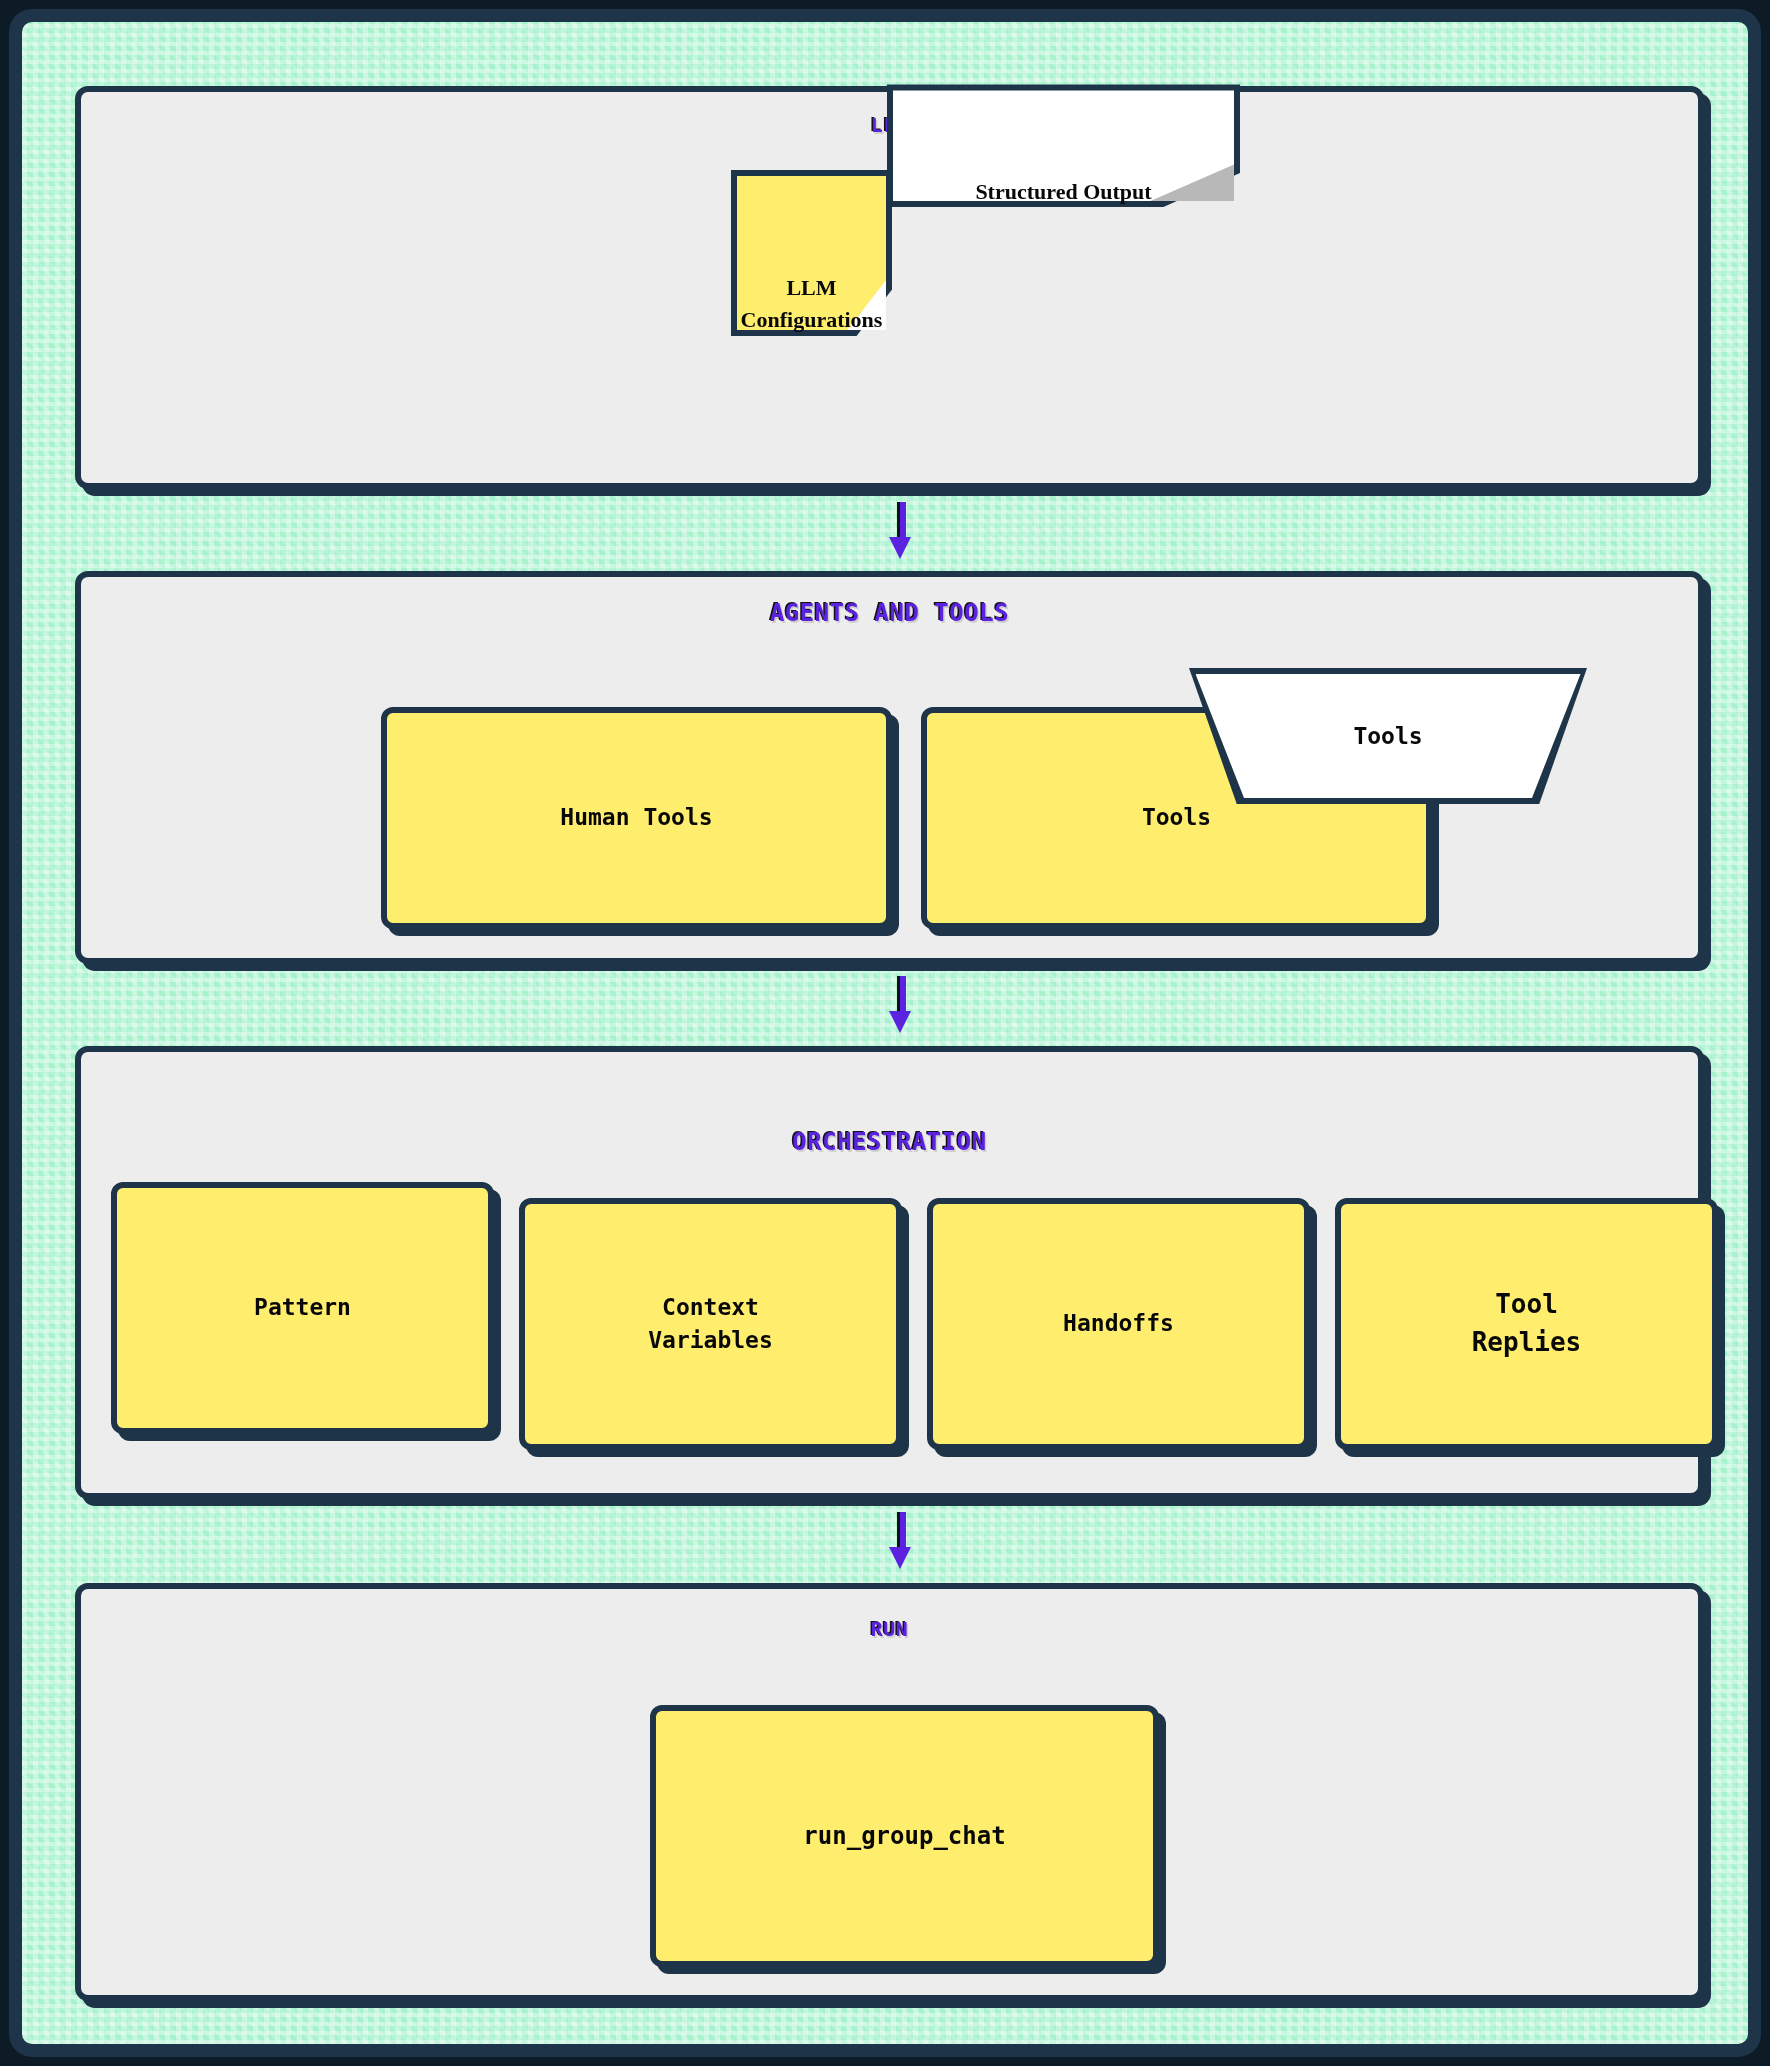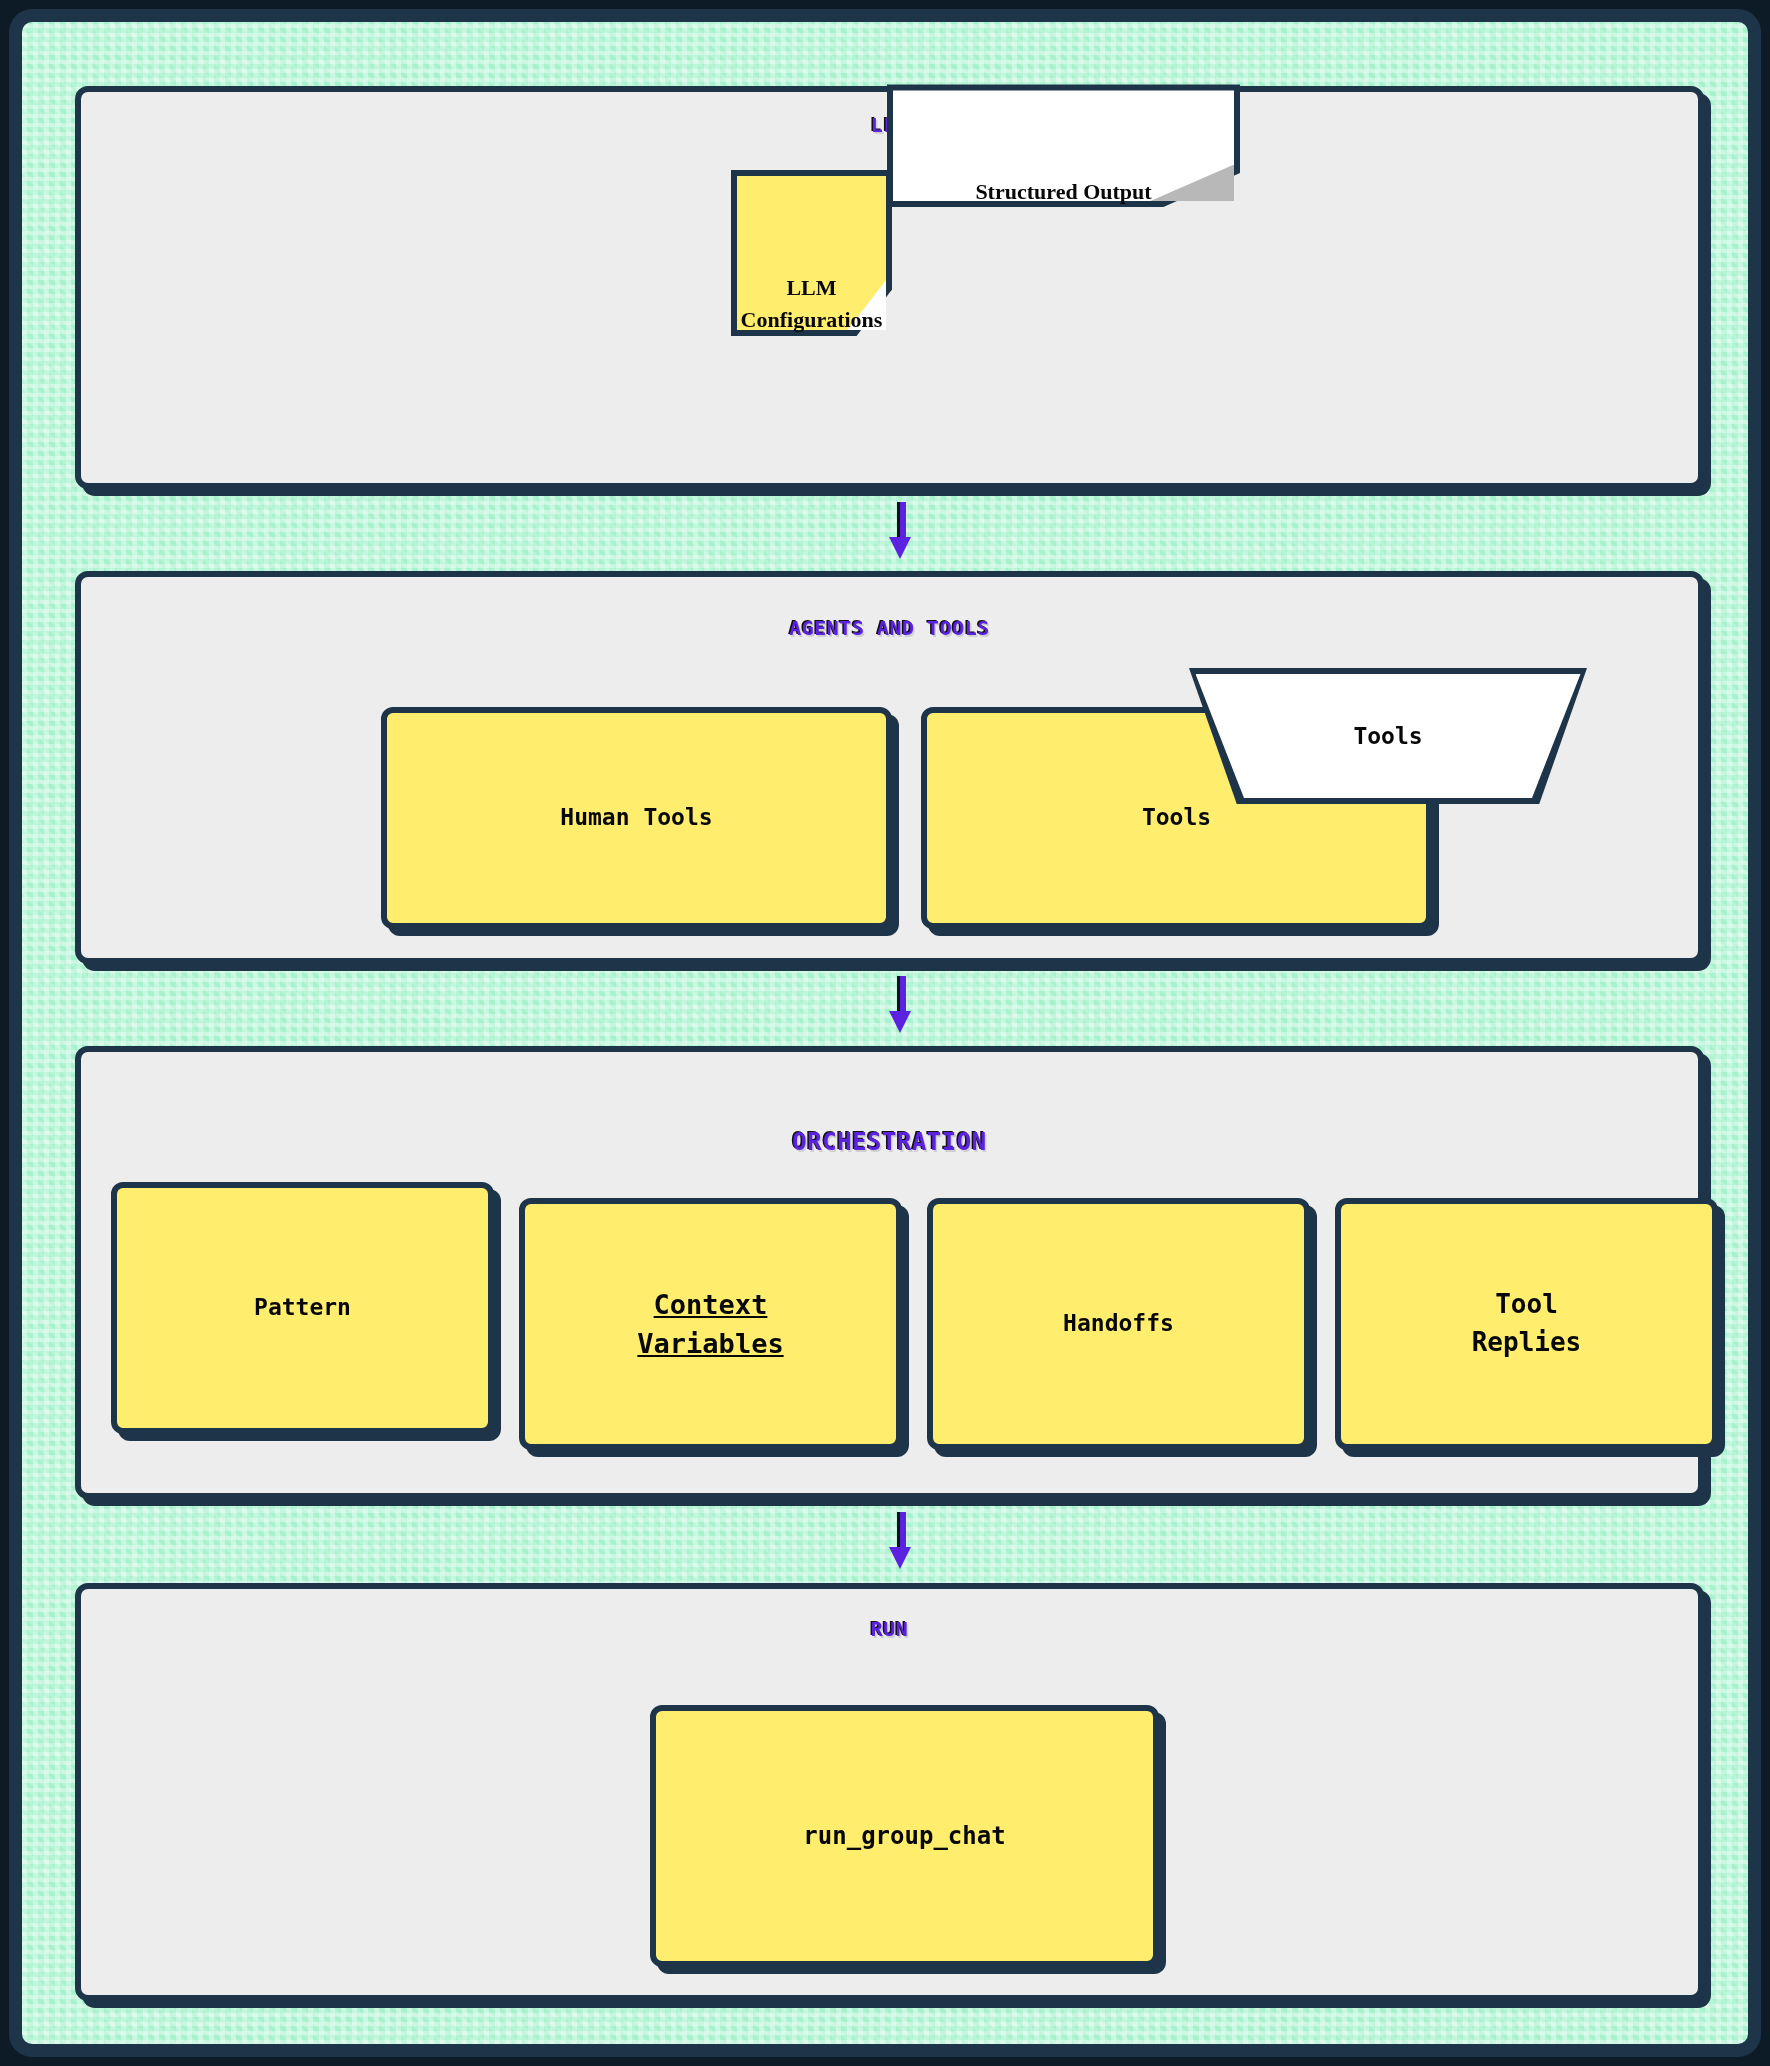--- a/index.html
+++ b/index.html
@@ -210,21 +210,21 @@
           <div class="note-label">Structured Output</div>
         </div>
       </div>
 
       <div class="arrow" style="left:867px; top:480px; height:55px;">
         <div class="shaft" style="height:37px;"></div>
         <div class="head" style="top:35px;"></div>
       </div>
 
       <div class="panel" style="left:53px; top:549px; width:1629px; height:393px;">
-        <div class="panel-title" style="top:39px; font-size:20px;">AGENTS AND TOOLS</div>
+        <div class="panel-title" style="top:22px; font-size:24px;">AGENTS AND TOOLS</div>
 
         <div class="node" style="left:300px; top:130px; width:511px; height:222px; font-size:23px;">
           <span>Human Tools</span>
         </div>
 
         <div class="node" style="left:840px; top:130px; width:511px; height:222px; font-size:23px;">
           <span>Tools</span>
         </div>
 
         <div class="trapezoid" style="left:1108px; top:91px; width:398px; height:136px;">
@@ -239,21 +239,21 @@
         <div class="head" style="top:35px;"></div>
       </div>
 
       <div class="panel" style="left:53px; top:1024px; width:1629px; height:453px;">
         <div class="panel-title" style="top:76px; font-size:24px;">ORCHESTRATION</div>
 
         <div class="node" style="left:30px; top:130px; width:383px; height:252px; font-size:23px;text-align:center;">
           <span>Pattern</span>
         </div>
 
-        <div class="node" style="left:438px; top:146px; width:383px; height:252px; font-size:27px;text-decoration:underline;">
+        <div class="node" style="left:438px; top:146px; width:383px; height:252px; font-size:23px;">
           <span>
             <span>Context</span><br>
             <span>Variables</span>
           </span>
         </div>
 
         <div class="node" style="left:846px; top:146px; width:383px; height:252px; font-size:23px;">
           <span>Handoffs</span>
         </div>
 

